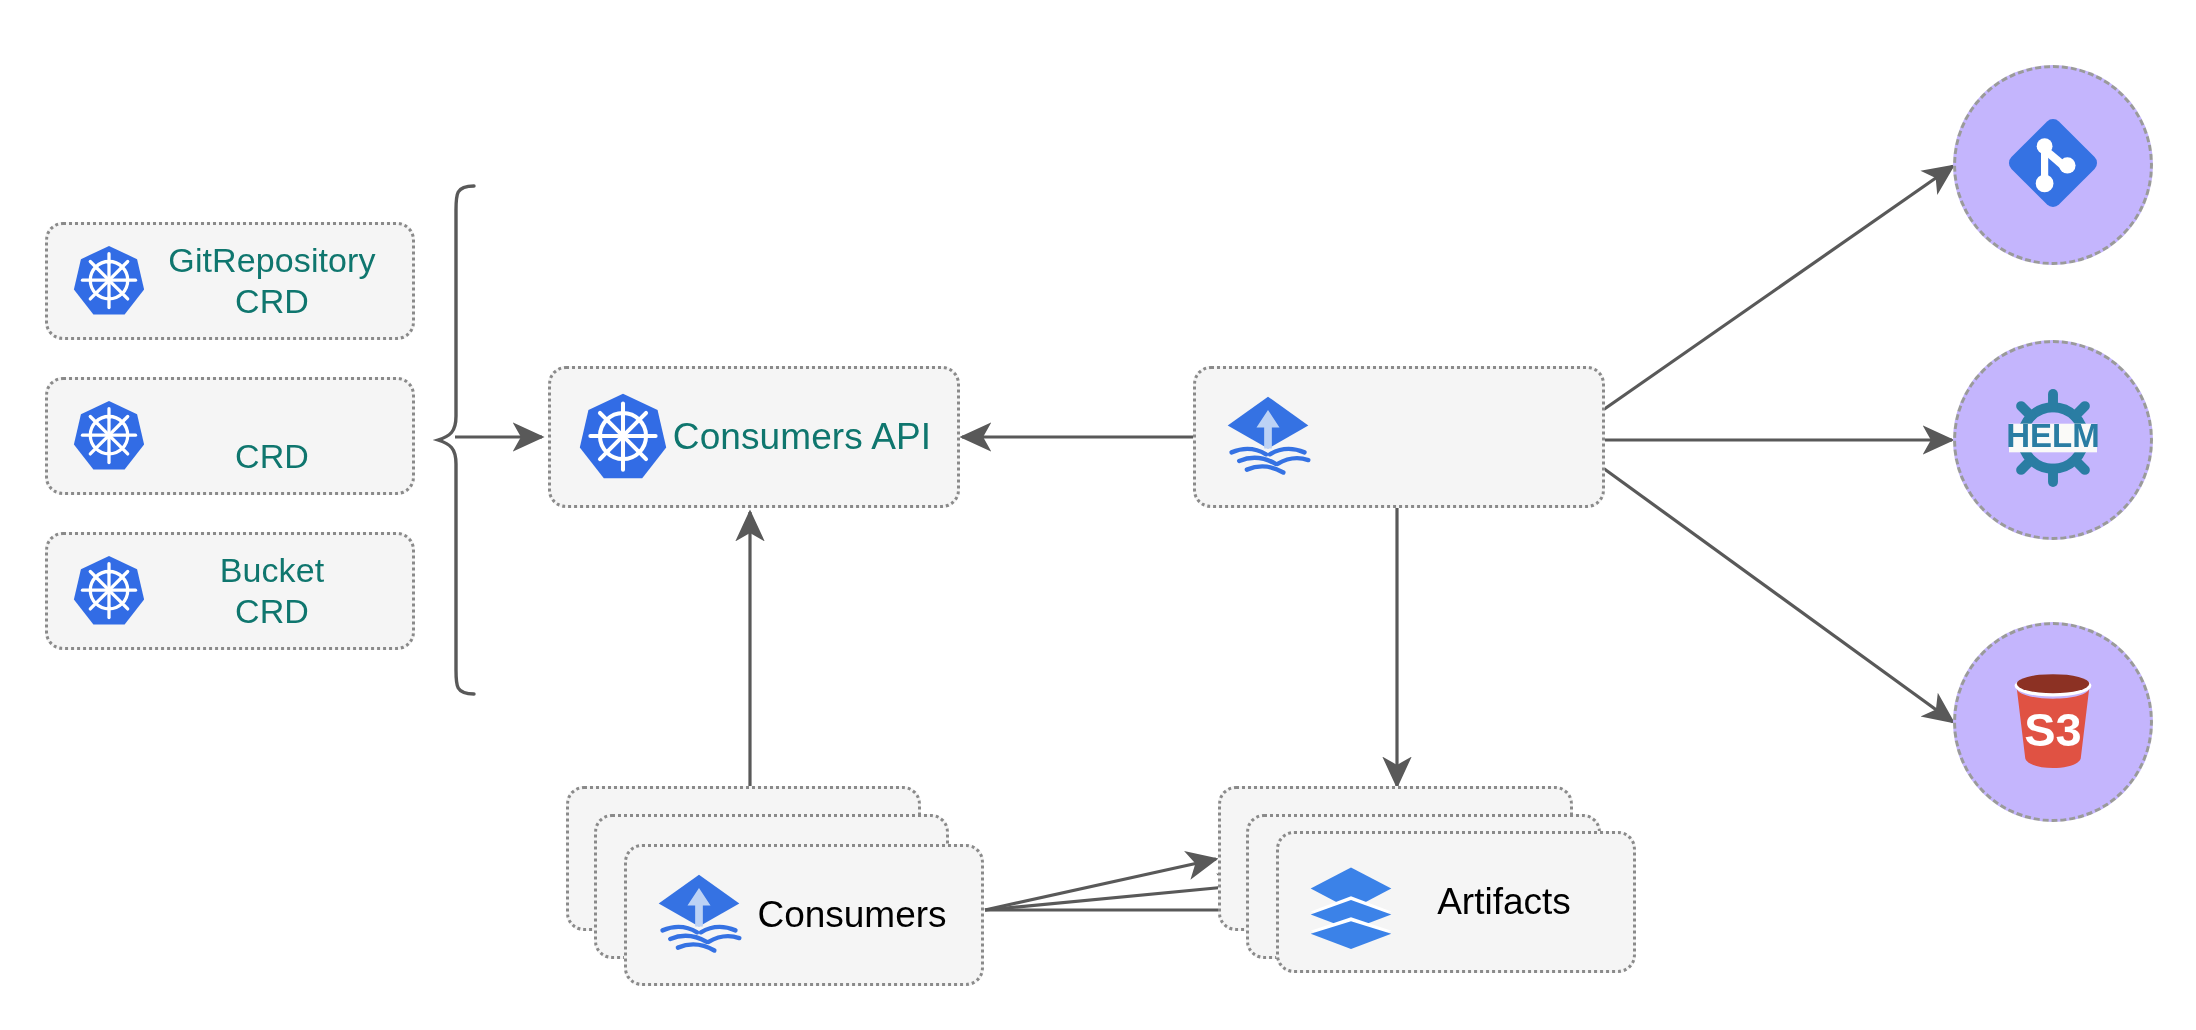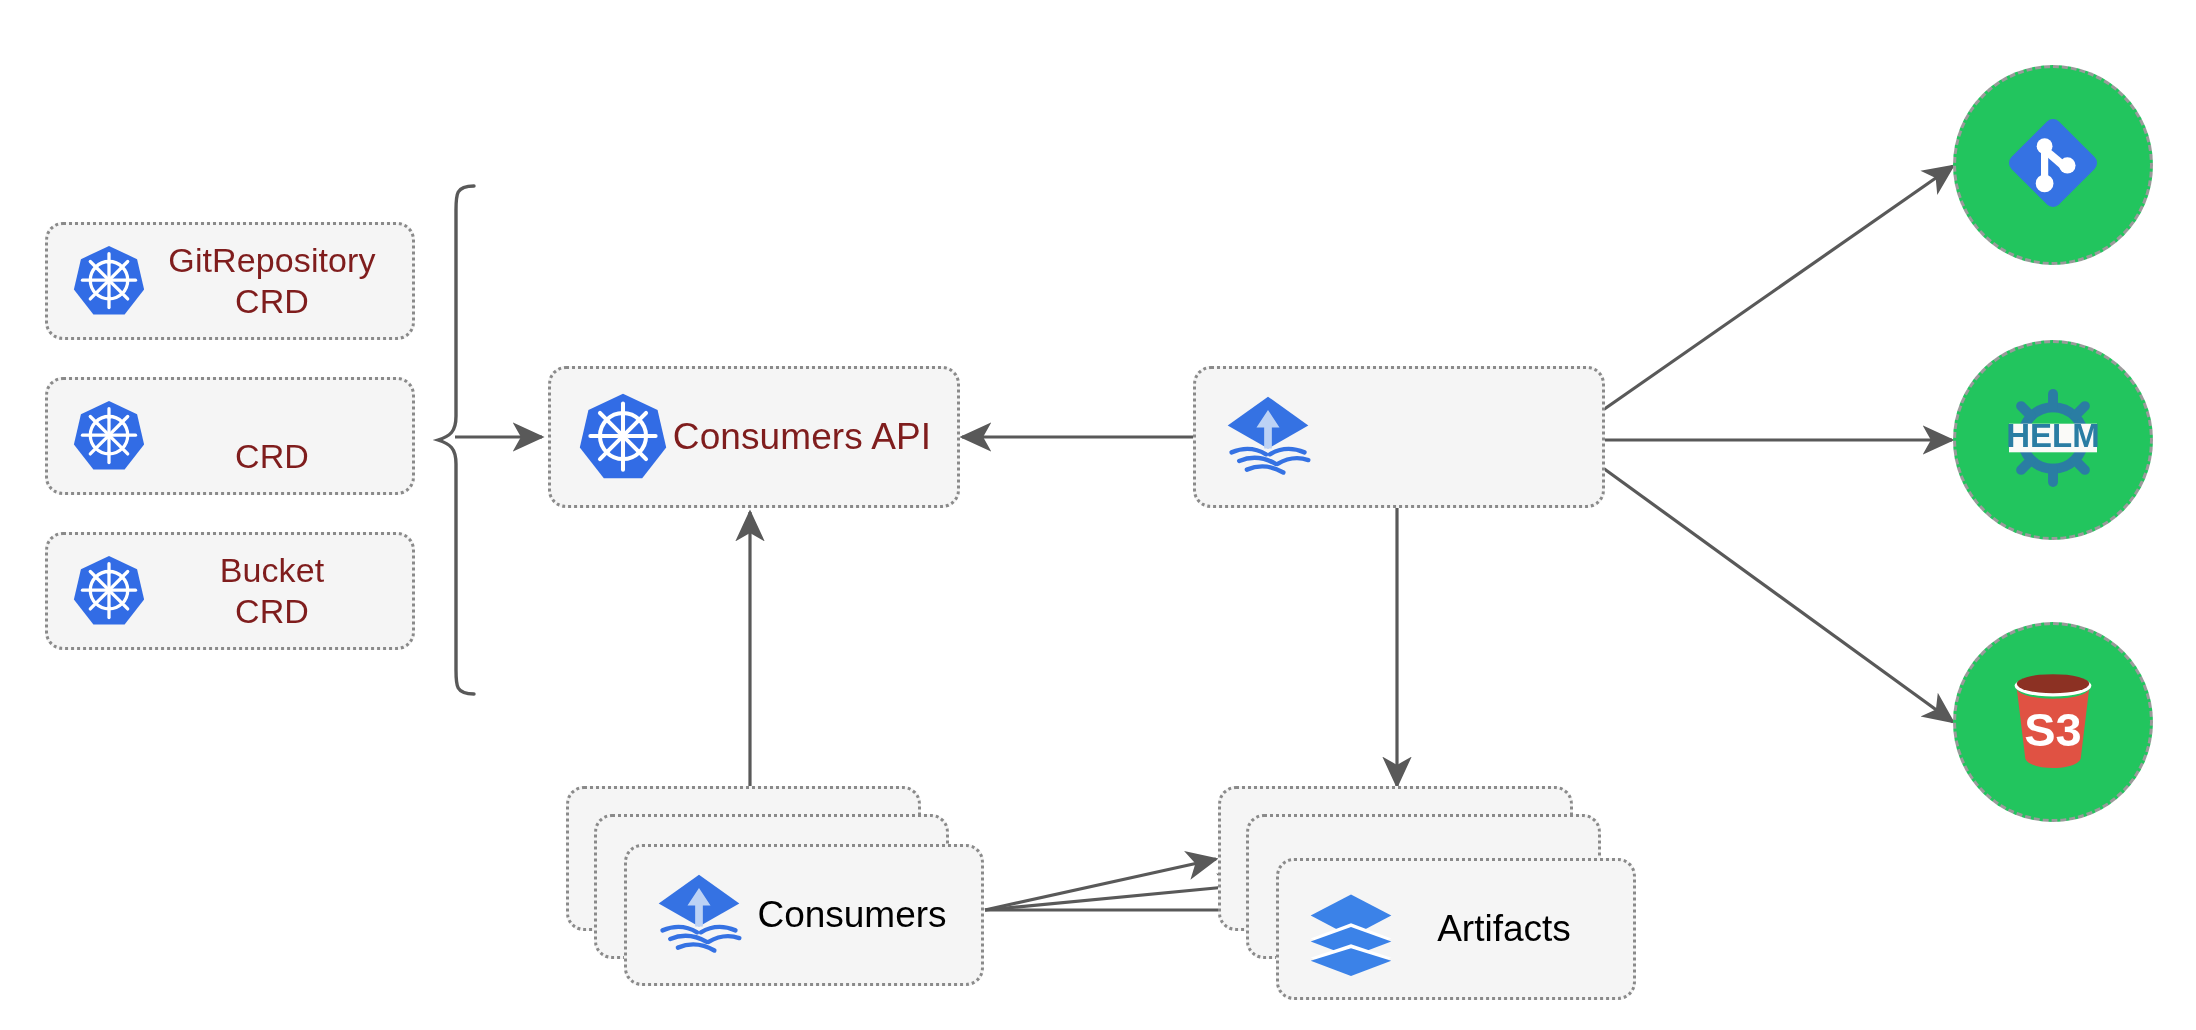--- a/index.html
+++ b/index.html
@@ -14,21 +14,21 @@
   .node{
     position:absolute;
     background:#f5f5f5;
     border:3px dotted #8a8a8a;
     border-radius:18px;
     box-sizing:border-box;
     display:flex;align-items:center;
     z-index:4;
   }
   .node .label{
-    color:#7f1d1d;
+    color:#0f766e;
     font-size:35px;
     line-height:1.22;
     text-align:center;
     flex:1;
     letter-spacing:.1px;
   }
   .node .ico{flex:0 0 auto;display:flex;align-items:center;justify-content:center;}
 
   
   .crd{width:370px;height:118px;left:45px;padding:0 16px 0 22px;}
@@ -52,21 +52,21 @@
   .stack .front{
     display:flex;align-items:center;padding:0 24px;
   }
   .stack .front .ico{flex:0 0 auto;width:96px;height:96px;display:flex;align-items:center;justify-content:center;}
   .stack .front .label{flex:1;text-align:center;font-size:37px;color:#000;}
 
   
   .circ{
     position:absolute;
     width:200px;height:200px;border-radius:50%;
-    background:#22c55e;
+    background:#c4b5fd;
     border:3px dashed #9a9a9a;
     box-sizing:border-box;
     display:flex;align-items:center;justify-content:center;
     z-index:4;
   }
 
   
   #edges{position:absolute;left:0;top:0;width:2196px;height:1030px;z-index:2;}
   .brace{position:absolute;z-index:3;}
 </style>
@@ -261,21 +261,21 @@
           </g>
         </svg>
       </span>
       <span class="label">Consumers</span>
     </div>
   </div>
 
   <div class="stack" style="left:1218px;top:786px;width:420px;height:200px;">
     <div class="sheet" style="left:0;top:0;width:355px;height:145px;"></div>
     <div class="sheet" style="left:28px;top:28px;width:355px;height:145px;"></div>
-    <div class="sheet front" style="left:58px;top:72px;width:360px;height:142px;">
+    <div class="sheet front" style="left:58px;top:45px;width:360px;height:142px;">
       <span class="ico">
         <svg width="96" height="96" viewBox="0 0 100 100">
           <polygon points="50,14 92,36 50,58 8,36" fill="#3b82e8"></polygon>
           <polygon points="50,44 92,60 50,76 8,60" fill="#ffffff"></polygon>
           <polygon points="50,48 92,63 50,79 8,63" fill="#3b82e8"></polygon>
           <polygon points="50,66 92,80 50,96 8,80" fill="#ffffff"></polygon>
           <polygon points="50,70 92,83 50,99 8,83" fill="#3b82e8"></polygon>
         </svg>
       </span>
       <span class="label">Artifacts</span>

